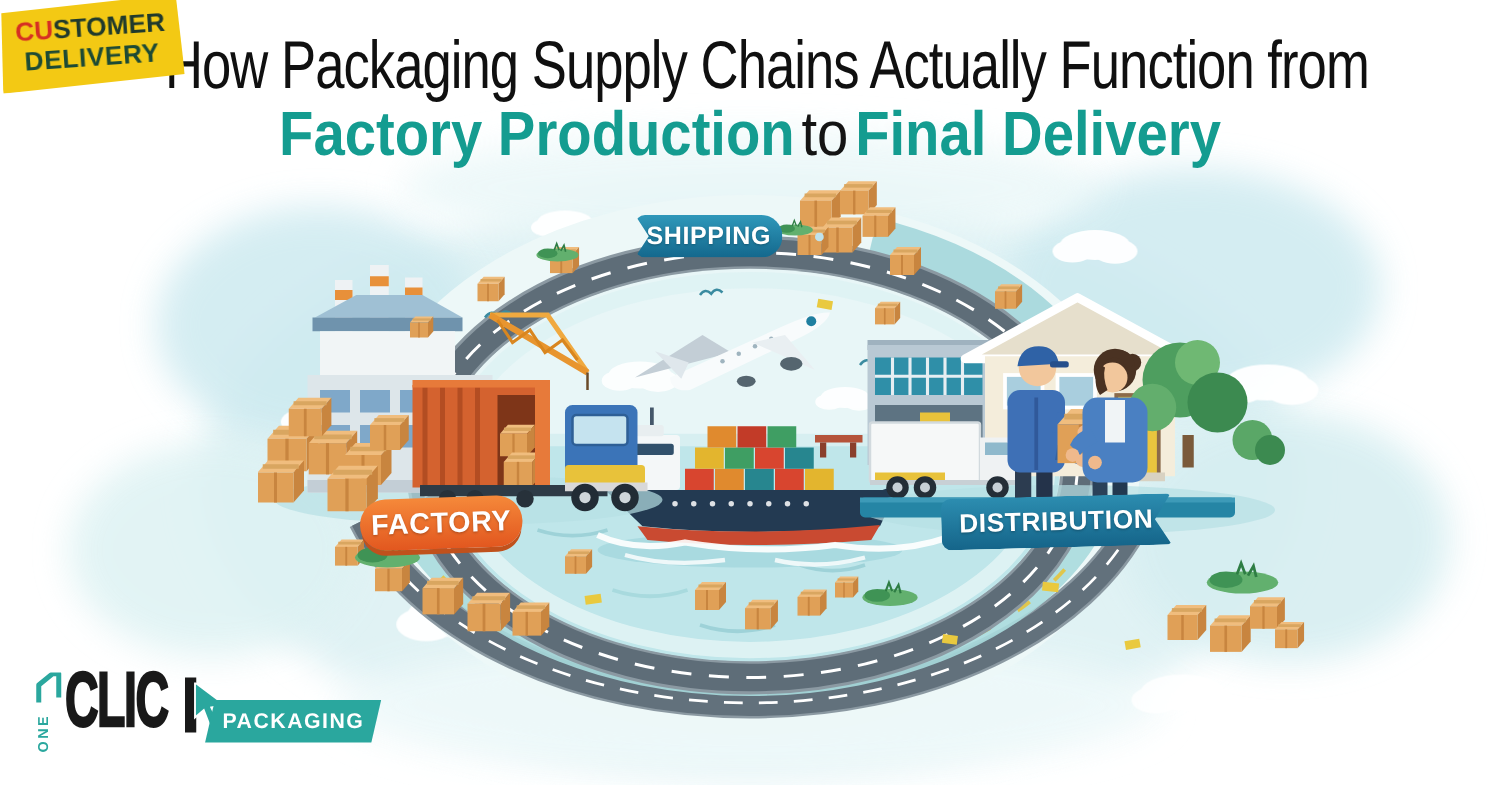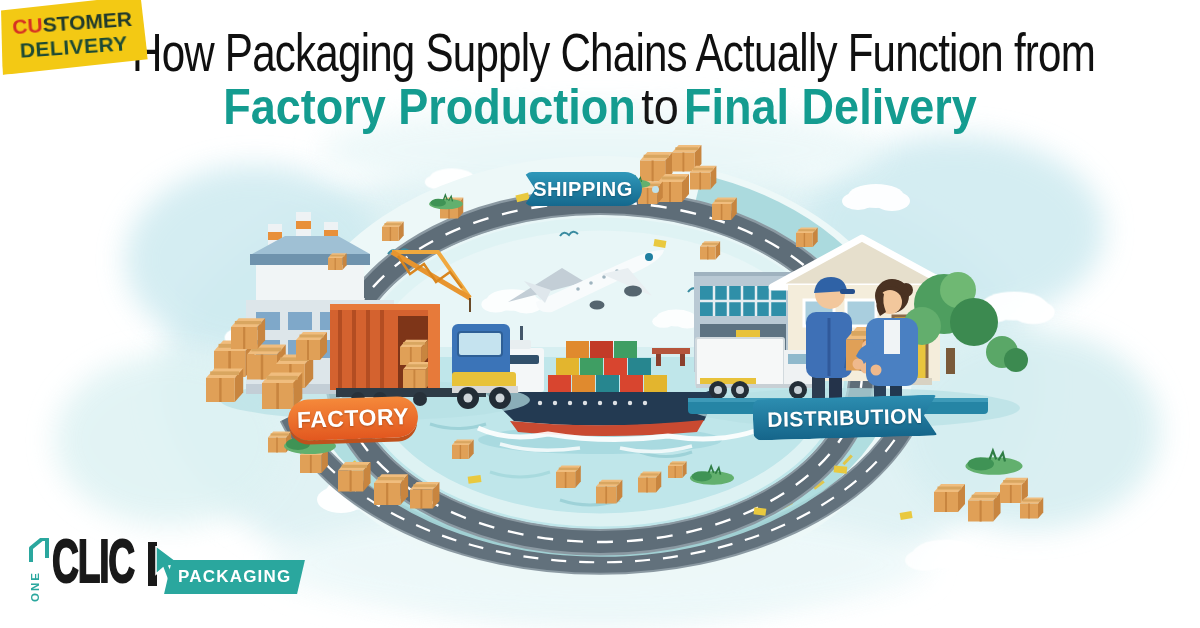--- a/index.html
+++ b/index.html
@@ -19,21 +19,21 @@
     position:absolute;top:80px;left:0;width:100%;text-align:center;
     font-size:50px;line-height:54px;font-weight:700;color:#149c90;
     transform:scaleX(.9);letter-spacing:0;white-space:nowrap;
   }
   .title2 .connector{color:#141414;font-weight:400;padding:0 6px;}
 
   
   .label{position:absolute;display:flex;align-items:center;justify-content:center;
     color:#fff;font-weight:700;white-space:nowrap;text-shadow:0 1px 2px rgba(0,0,0,.25);}
   .banner-shipping{
-    left:524px;top:172px;width:118px;height:34px;font-size:20px;letter-spacing:.5px;
+    left:508px;top:172px;width:118px;height:34px;font-size:20px;letter-spacing:.5px;
     background:linear-gradient(180deg,#2f98ba,#14688d);
     border-radius:8px 17px 17px 8px;
     clip-path:polygon(0 0,100% 0,100% 100%,0 100%,11px 50%);
   }
   .ship-dot{position:absolute;left:652px;top:186px;width:7px;height:7px;border-radius:50%;background:#bfe2ec;}
   .pill-factory{
     left:288px;top:398px;width:130px;height:41px;font-size:23px;letter-spacing:.5px;
     background:linear-gradient(180deg,#f5893a,#e2571f);
     border-radius:21px;box-shadow:0 5px 0 -1px #c0511c;
     transform:rotate(-2deg);

